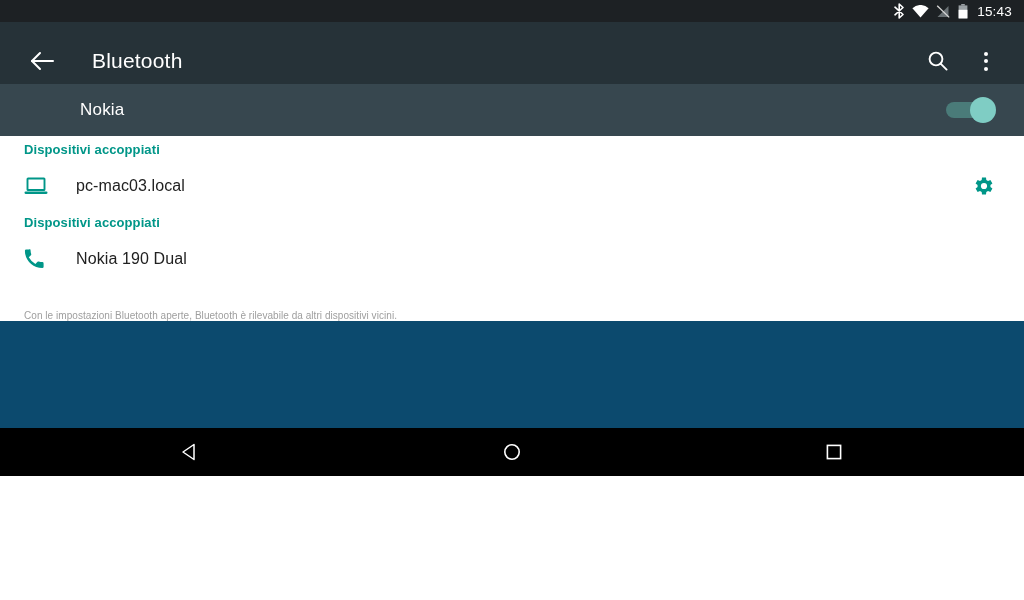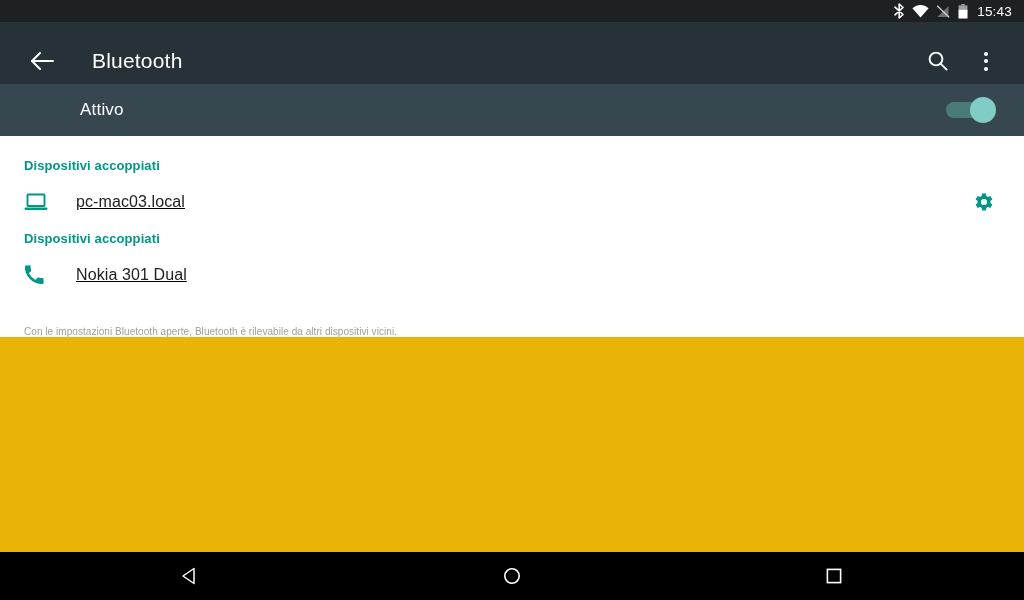--- a/index.html
+++ b/index.html
@@ -2,21 +2,21 @@
 <html><head>
 <meta charset="utf-8">
 <style>
   * { margin:0; padding:0; box-sizing:border-box; }
   html, body {
     width:1024px; height:600px;
     font-family:"Liberation Sans", sans-serif;
     background:#ffffff;
     overflow:hidden;
   }
-  .screen { position:relative; width:1024px; height:600px; background:#eab308; }
+  .screen { position:relative; width:1024px; height:476px; background:#0c4a6e; }
 
   
   .status-bar {
     height:22px; background:#1d2124;
     display:flex; align-items:center; justify-content:flex-end;
     padding-right:12px; gap:7px;
   }
   .status-icon { display:flex; align-items:center; }
   .status-clock {
     color:#ffffff; font-size:13.5px; font-weight:500;
@@ -54,28 +54,28 @@
     width:42px; height:16px; border-radius:8px;
     background:#4a7b79;
   }
   .switch .thumb {
     position:absolute; right:0; top:0;
     width:26px; height:26px; border-radius:50%;
     background:#7fcdc4;
   }
 
   
-  .content { background:#fff; padding-top:16px; }
+  .content { background:#fff; }
   .section-header {
     color:#009688; font-size:13px; font-weight:bold;
     padding:6px 0 6px 24px; letter-spacing:0.1px;
   }
   .device-row {
     display:flex; align-items:center;
-    height:46px; padding:0 24px 0 24px; cursor:pointer;text-decoration:underline;
+    height:46px; padding:0 24px 0 24px; cursor:pointer;
   }
   .device-icon { width:32px; display:flex; align-items:center; justify-content:flex-start; }
   .device-name {
     color:#212121; font-size:16px; margin-left:20px; letter-spacing:0.1px;
   }
   .row-spacer { flex:1; }
   .gear-btn { width:34px; height:34px; display:flex; align-items:center; justify-content:center; cursor:pointer; }
   .footer-note {
     color:#9e9e9e; font-size:10px; padding:28px 24px 0 24px; letter-spacing:0.05px;
   }
@@ -138,21 +138,21 @@
     <div class="tb-action">
       <span class="dots">
         <i></i>
           <i></i>
           <i></i>
       </span>
     </div>
   </div>
 
   <div class="switch-bar">
-    <span class="switch-label">Attivo</span>
+    <span class="switch-label">Nokia</span>
     <span class="switch-spacer"></span>
     <span class="switch">
       <span class="track"></span>
       <span class="thumb"></span>
     </span>
   </div>
 
   <div class="content">
 
     <div class="section-header">Dispositivi accoppiati</div>
@@ -175,21 +175,21 @@
     </div>
 
     <div class="section-header">Dispositivi accoppiati</div>
 
     <div class="device-row">
       <span class="device-icon">
         <svg width="22" height="22" viewBox="0 0 22 22">
           <path fill="#009688" d="M5.6 1.4H2.2a1.3 1.3 0 0 0-1.3 1.3c0 9.6 7.8 17.4 17.4 17.4a1.3 1.3 0 0 0 1.3-1.3v-3.4a1.3 1.3 0 0 0-1.3-1.3c-1.2 0-2.4-.2-3.5-.6a1.2 1.2 0 0 0-1.3.3l-2.1 2.1a16.5 16.5 0 0 1-6.6-6.6l2.1-2.1a1.2 1.2 0 0 0 .3-1.3c-.4-1.1-.6-2.3-.6-3.5a1.3 1.3 0 0 0-1.3-1.3z"></path>
         </svg>
       </span>
-      <span class="device-name">Nokia 301 Dual</span>
+      <span class="device-name">Nokia 190 Dual</span>
     </div>
 
     <div class="footer-note">Con le impostazioni Bluetooth aperte, Bluetooth è rilevabile da altri dispositivi vicini.</div>
   </div>
 
   <div class="nav-bar">
     <div class="nav-btn">
       <svg width="20" height="20" viewBox="0 0 20 20">
         <path d="M14 2.5 L3 10 L14 17.5 Z" stroke="#ffffff" stroke-width="1.5" fill="none" stroke-linejoin="round"></path>
       </svg>

